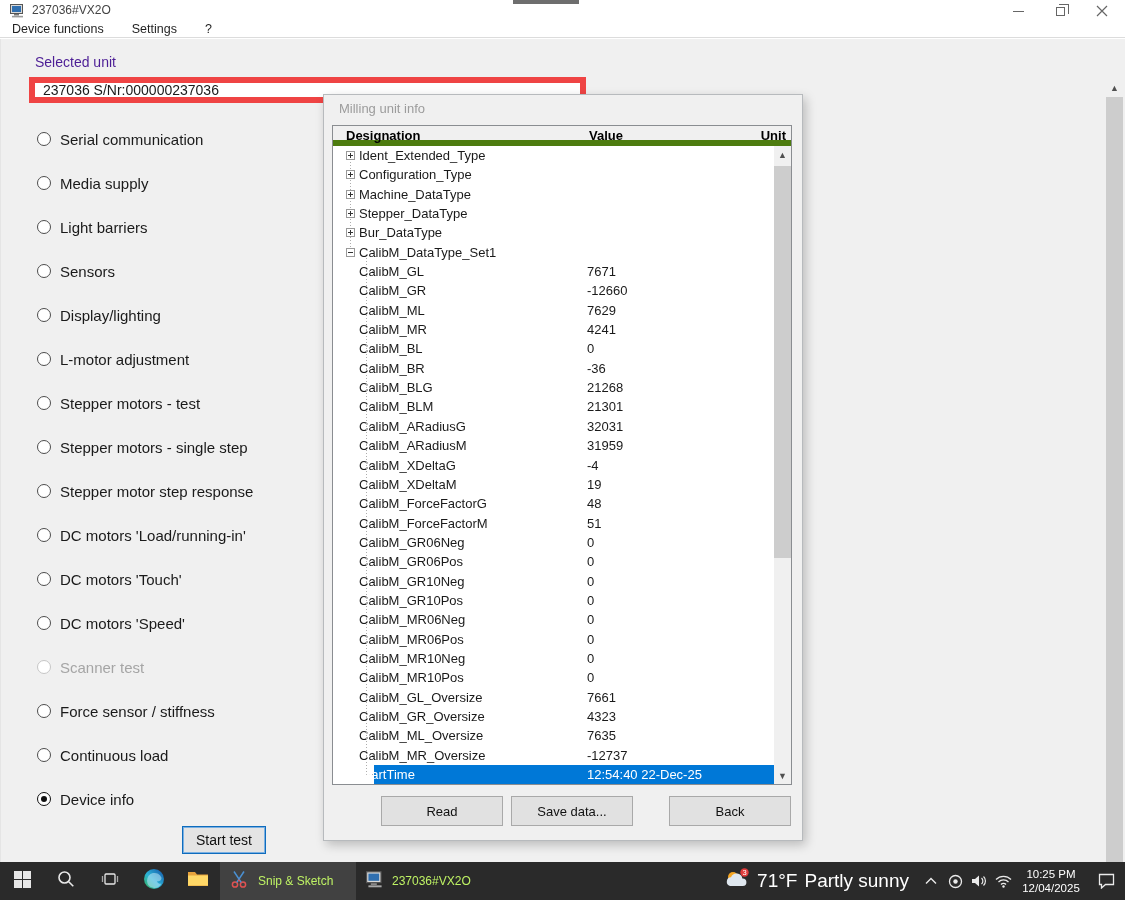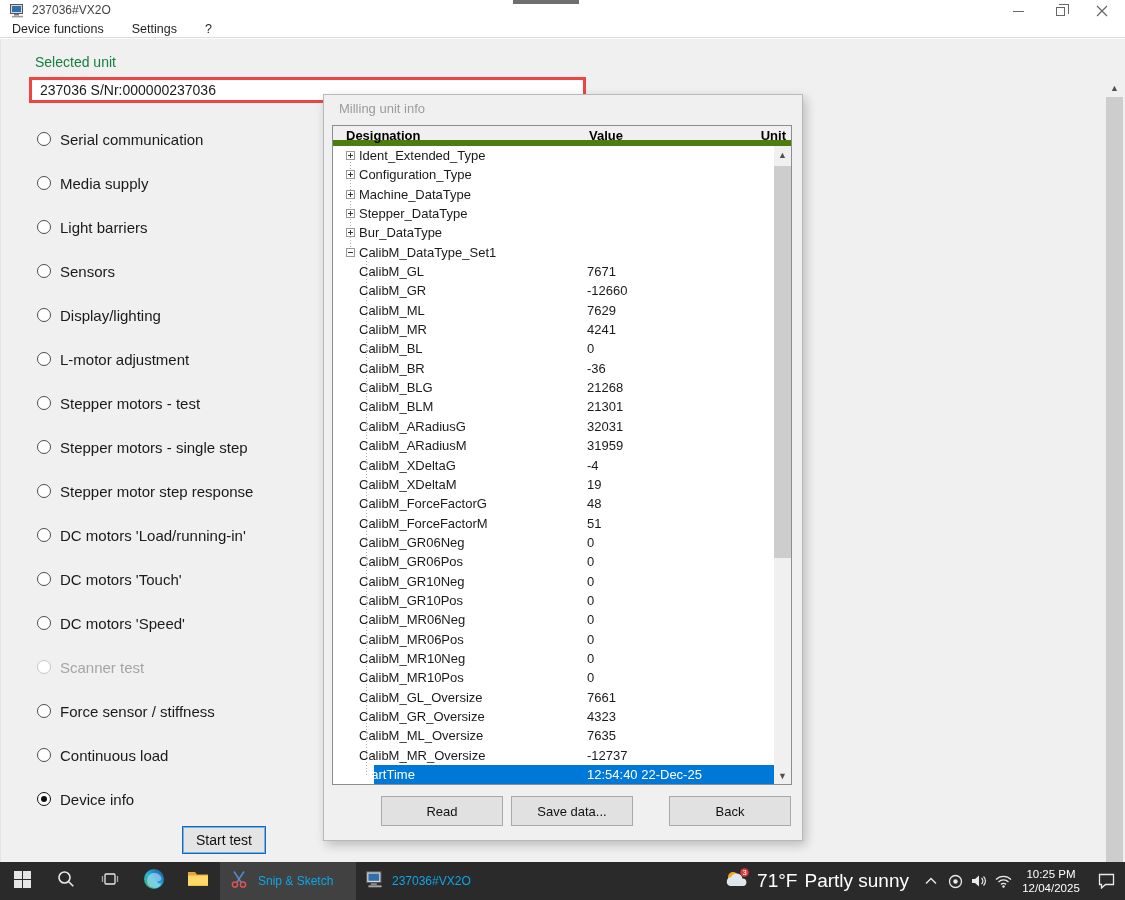--- a/index.html
+++ b/index.html
@@ -16,22 +16,22 @@
   .glyph-restore { width:9px; height:9px; border:1px solid #666; position:relative; background:#fff; }
   .glyph-restore::before { content:""; position:absolute; left:2px; top:-4px; width:9px; height:9px; border:1px solid #666; border-bottom:none; border-left:none; }
   .top-strip { position:absolute; left:513px; top:0; width:66px; height:4px; background:#6e6e6e; }
 
   .menubar { position:absolute; left:0; top:20px; width:1125px; height:18px; background:#fff; border-bottom:1px solid #dcdcdc; display:flex; align-items:center; padding-left:8px; gap:20px; }
   .menu-item { font-size:12.5px; color:#1f1f1f; padding:0 4px; }
 
   .client { position:absolute; left:0; top:39px; width:1125px; height:823px; background:#f0f0f0; border-left:1px solid #e5e5e5; }
 
   
-  .lbl-selected-unit { position:absolute; left:34px; top:15px; font-size:14px; color:#15803d; }
-  .unit-field { position:absolute; left:28px; top:38px; width:557px; height:26px; background:#fff; border:3px solid #ef4444; font-size:14px; color:#1a1a1a; display:flex; align-items:center; padding-left:8px; z-index:1; }
+  .lbl-selected-unit { position:absolute; left:34px; top:15px; font-size:14px; color:#4c1d95; }
+  .unit-field { position:absolute; left:28px; top:38px; width:557px; height:26px; background:#fff; border:6px solid #ef4444; font-size:14px; color:#1a1a1a; display:flex; align-items:center; padding-left:8px; z-index:1; }
 
   #sidebar-options { position:absolute; left:36px; top:78px; width:285px; z-index:1; }
   .opt { height:44px; display:flex; align-items:center; gap:9px; }
   .radio { width:14px; height:14px; border-radius:50%; border:1px solid #4d4d4d; background:#fff; flex:0 0 auto; position:relative; }
   .opt.selected .radio { border-color:#111; }
   .opt.selected .radio::after { content:""; position:absolute; left:3px; top:3px; width:6px; height:6px; border-radius:50%; background:#111; }
   .opt.disabled .radio { border-color:#c6c6c6; }
   .optlabel { font-size:15px; color:#1a1a1a; white-space:nowrap; }
   .opt.disabled .optlabel { color:#a5a5a5; }
 
@@ -72,21 +72,21 @@
 
   .dlg-buttons { position:absolute; left:13px; bottom:14px; width:454px; display:flex; gap:8px;padding-left:44px; }
   .dlg-btn { width:122px; height:30px; background:#e1e1e1; border:1px solid #a9a9a9; font-size:13px; color:#111; display:flex; align-items:center; justify-content:center; font-family:"Liberation Sans", sans-serif; }
   .dlg-btn.back { margin-left:auto; }
 
   
   .taskbar { position:absolute; left:0; bottom:0; width:1125px; height:38px; background:#2a2a2a; display:flex; align-items:stretch; z-index:10; }
   .tb-btn { width:44px; display:flex; align-items:center; justify-content:center; }
   .task-btn { display:flex; align-items:center; gap:8px; padding:0 12px 0 10px; min-width:136px; }
   .task-btn.active { background:#414141; }
-  .task-btn .task-label { color:#0ea5e9; font-size:12px; white-space:nowrap; }
+  .task-btn .task-label { color:#bef264; font-size:12px; white-space:nowrap; }
   .tb-right { margin-left:auto; display:flex; align-items:center; }
   .weather { display:flex; align-items:center; gap:7px; padding:0 10px; height:100%; }
   .weather-text { color:#fff; font-size:19px; white-space:nowrap; }
   .tray-ico { width:24px; height:38px; display:flex; align-items:center; justify-content:center; }
   .clock { width:72px; text-align:center; color:#fff; font-size:11.5px; line-height:14px; padding:0 2px; }
   .action-center { width:38px; height:38px; display:flex; align-items:center; justify-content:center; }
 </style>
 </head>
 <body>
 

